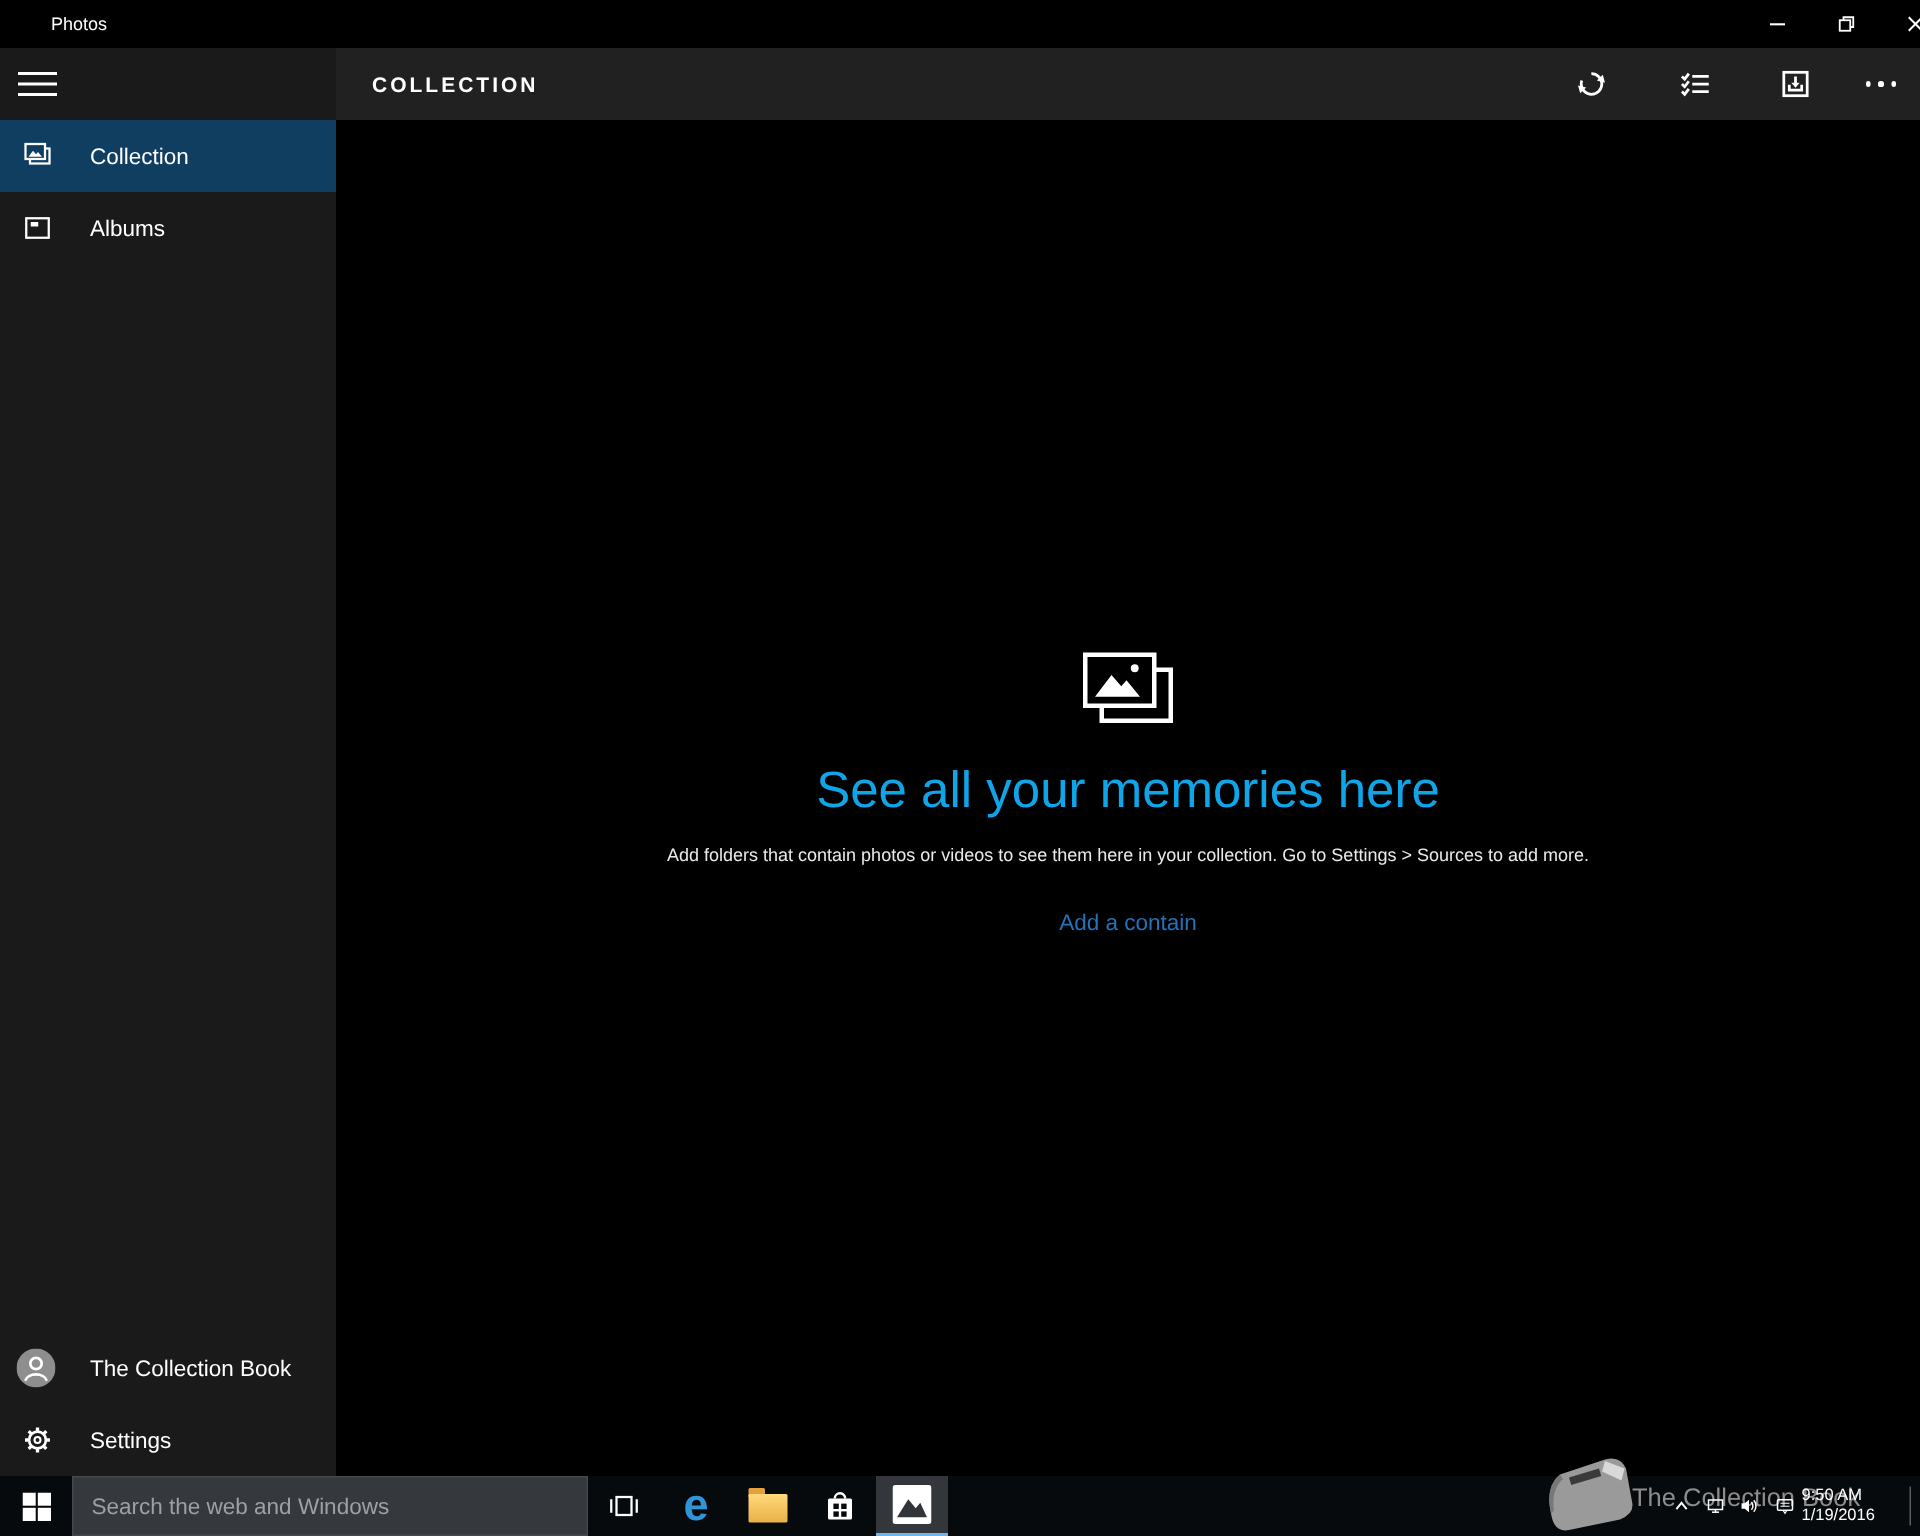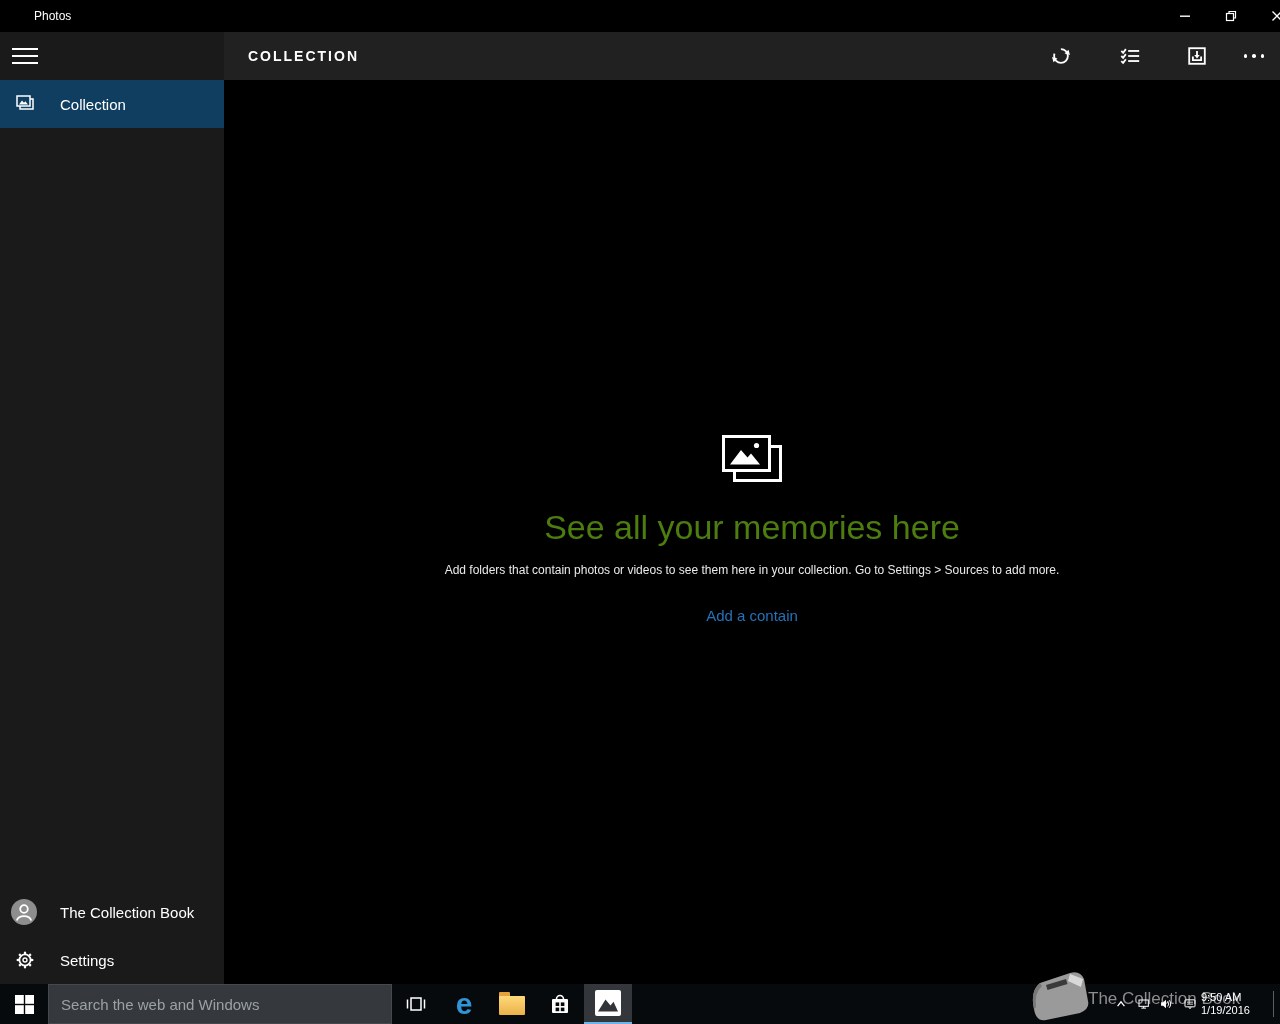--- a/index.html
+++ b/index.html
@@ -34,21 +34,21 @@
   .header-title{position:absolute;left:24px;top:0;line-height:48px;font-size:14px;
                 font-weight:bold;letter-spacing:2px;color:#fff;}
   .tool-btn{position:absolute;top:0;width:48px;height:48px;display:flex;align-items:center;
             justify-content:center;background:none;border:none;padding:0;}
   .tb-sync{left:813px;} .tb-select{left:882px;} .tb-import{left:949px;} .tb-more{left:1006px;}
   .dots{display:flex;gap:5px;}
   .dots i{width:3.5px;height:3.5px;border-radius:50%;background:#fff;}
 
   .empty-state{position:absolute;left:0;right:0;top:401px;text-align:center;}
   .empty-icon{display:block;margin:0 auto 20px;}
-  .empty-state h1{font-size:34px;font-weight:300;line-height:40px;margin:0 0 14px;color:#4d7c0f;}
+  .empty-state h1{font-size:34px;font-weight:300;line-height:40px;margin:0 0 14px;color:#0ea5e9;}
   .empty-state p{font-size:12px;line-height:18px;margin:0 0 28px;color:#eaeaea;}
   .empty-state a{font-size:15px;color:#2472b8;text-decoration:none;}
 
   
   .wm-book{position:absolute;left:1026px;top:971px;z-index:5;}
   .wm-text{position:absolute;left:1088px;top:989px;z-index:5;font-size:17px;color:#8d8d8d;white-space:nowrap;}
 
   
   .taskbar{position:absolute;left:0;top:984px;width:1280px;height:40px;background:#070a0d;}
   .start-btn{position:absolute;left:0;top:0;width:48px;height:40px;display:flex;align-items:center;justify-content:center;}
@@ -112,20 +112,27 @@
 
       <div class="nav-item selected">
         <svg class="nav-icon" viewBox="0 0 20 20">
           <rect x="5" y="5" width="13" height="10" fill="none" stroke="#fff" stroke-width="1.5"></rect>
           <rect x="2" y="2" width="13" height="10" fill="#0f3e61" stroke="#fff" stroke-width="1.5"></rect>
           <polygon points="4,10.5 7,6.5 9,8.8 10.3,7.3 13,10.5" fill="#fff"></polygon>
         </svg>
         <span class="nav-label">Collection</span>
       </div>
 
+      <div class="nav-item">
+        <svg class="nav-icon" viewBox="0 0 20 20">
+          <rect x="2.5" y="3.5" width="15" height="13" fill="none" stroke="#fff" stroke-width="1.5"></rect>
+          <rect x="5.5" y="6" width="5" height="3" fill="#fff"></rect>
+        </svg>
+        <span class="nav-label">Albums</span>
+      </div>
 
 
       <div class="sb-bottom">
         <div class="acct">
           <svg class="avatar" viewBox="0 0 26 26">
             <circle cx="13" cy="13" r="13" fill="#8e8e8e"></circle>
             <circle cx="13" cy="10" r="3.8" fill="none" stroke="#fff" stroke-width="1.8"></circle>
             <path d="M5.8 21.5 a7.4 5.6 0 0 1 14.4 0" fill="none" stroke="#fff" stroke-width="1.8"></path>
           </svg>
           <span class="nav-label">The Collection Book</span>

